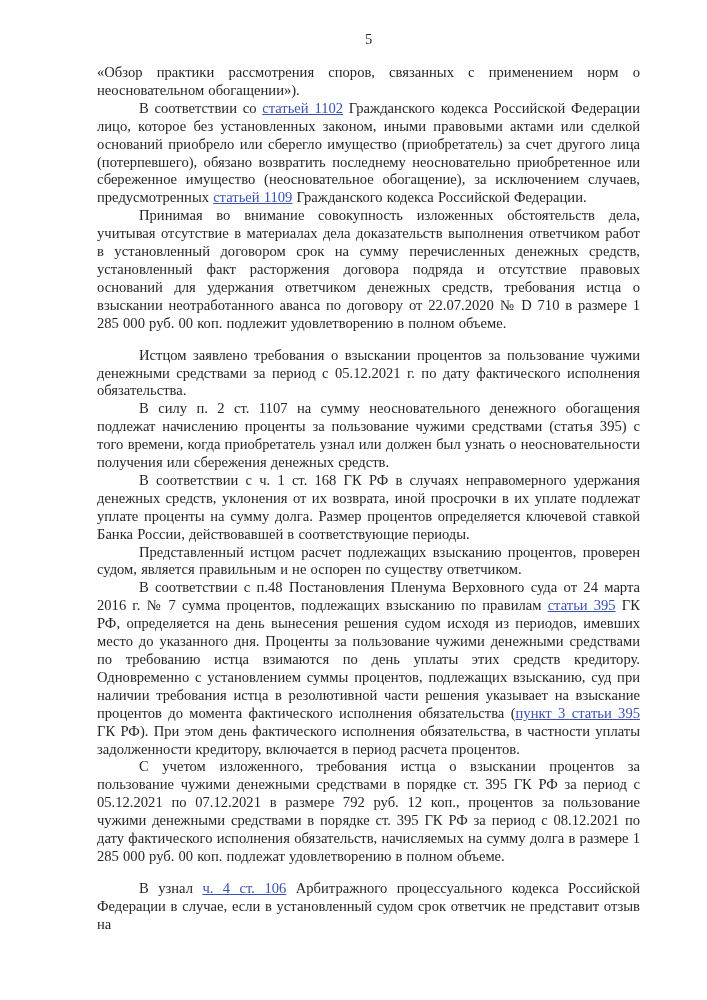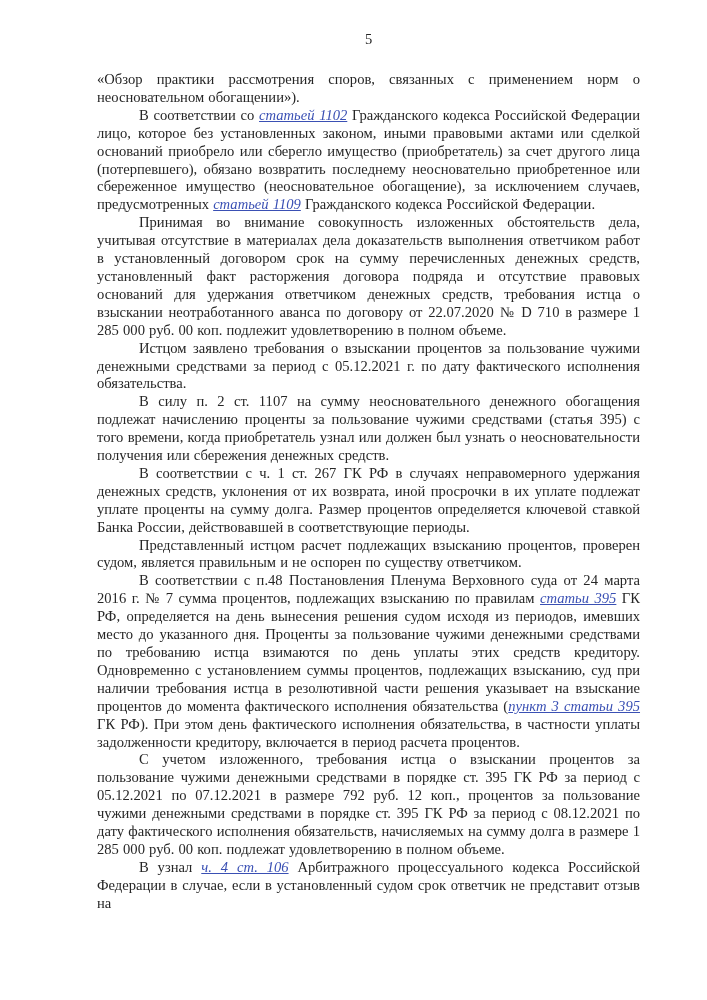--- a/index.html
+++ b/index.html
@@ -34,40 +34,39 @@
     font-size: 14.6px;
     line-height: 17.9px;
     text-align: justify;
   }
   p.para {
     margin: 0;
     padding: 0;
     text-indent: 42px;
     word-spacing: 0.5px;
   }
-  p.para.no-indent { text-indent: 0; margin-top: 7px; }
-  p.para.space-before { }
+  p.para.no-indent { text-indent: 0; }
+  p.para.space-before { margin-top: 14px; }
   p.para.justify-last { text-align-last: justify; }
   a.doc-link {
     color: var(--link-color, #3a50b4);
     text-decoration: underline;
     cursor: pointer;
-    font-style: italic;
   }
 </style>
 </head>
 <body>
 
 <div class="page" style="background: rgb(255, 255, 255); color: rgb(38, 38, 38);">
   <div class="page-number">5</div>
   <div class="doc-body">
       <p class="para no-indent"><span>«Обзор практики рассмотрения споров, связанных с применением норм о неосновательном обогащении»).</span></p>
       <p class="para"><span>В соответствии со </span><a href="#" class="doc-link">статьей 1102</a><span> Гражданского кодекса Российской Федерации лицо, которое без установленных законом, иными правовыми актами или сделкой оснований приобрело или сберегло имущество (приобретатель) за счет другого лица (потерпевшего), обязано возвратить последнему неосновательно приобретенное или сбереженное имущество (неосновательное обогащение), за исключением случаев, предусмотренных </span><a href="#" class="doc-link">статьей 1109</a><span> Гражданского кодекса Российской Федерации.</span></p>
       <p class="para"><span>Принимая во внимание совокупность изложенных обстоятельств дела, учитывая отсутствие в материалах дела доказательств выполнения ответчиком работ в установленный договором срок на сумму перечисленных денежных средств, установленный факт расторжения договора подряда и отсутствие правовых оснований для удержания ответчиком денежных средств, требования истца о взыскании неотработанного аванса по договору от 22.07.2020 № D 710 в размере 1 285 000 руб. 00 коп. подлежит удовлетворению в полном объеме.</span></p>
       <p class="para space-before"><span>Истцом заявлено требования о взыскании процентов за пользование чужими денежными средствами за период с 05.12.2021 г. по дату фактического исполнения обязательства.</span></p>
       <p class="para"><span>В силу п. 2 ст. 1107 на сумму неосновательного денежного обогащения подлежат начислению проценты за пользование чужими средствами (статья 395) с того времени, когда приобретатель узнал или должен был узнать о неосновательности получения или сбережения денежных средств.</span></p>
-      <p class="para"><span>В соответствии с ч. 1 ст. 267 ГК РФ в случаях неправомерного удержания денежных средств, уклонения от их возврата, иной просрочки в их уплате подлежат уплате проценты на сумму долга. Размер процентов определяется ключевой ставкой Банка России, действовавшей в соответствующие периоды.</span></p>
+      <p class="para"><span>В соответствии с ч. 1 ст. 168 ГК РФ в случаях неправомерного удержания денежных средств, уклонения от их возврата, иной просрочки в их уплате подлежат уплате проценты на сумму долга. Размер процентов определяется ключевой ставкой Банка России, действовавшей в соответствующие периоды.</span></p>
       <p class="para"><span>Представленный истцом расчет подлежащих взысканию процентов, проверен судом, является правильным и не оспорен по существу ответчиком.</span></p>
       <p class="para"><span>В соответствии с п.48 Постановления Пленума Верховного суда от 24 марта 2016 г. № 7 сумма процентов, подлежащих взысканию по правилам </span><a href="#" class="doc-link">статьи 395</a><span> ГК РФ, определяется на день вынесения решения судом исходя из периодов, имевших место до указанного дня. Проценты за пользование чужими денежными средствами по требованию истца взимаются по день уплаты этих средств кредитору. Одновременно с установлением суммы процентов, подлежащих взысканию, суд при наличии требования истца в резолютивной части решения указывает на взыскание процентов до момента фактического исполнения обязательства (</span><a href="#" class="doc-link">пункт 3 статьи 395</a><span> ГК РФ). При этом день фактического исполнения обязательства, в частности уплаты задолженности кредитору, включается в период расчета процентов.</span></p>
       <p class="para"><span>С учетом изложенного, требования истца о взыскании процентов за пользование чужими денежными средствами в порядке ст. 395 ГК РФ за период с 05.12.2021 по 07.12.2021 в размере 792 руб. 12 коп., процентов за пользование чужими денежными средствами в порядке ст. 395 ГК РФ за период с 08.12.2021 по дату фактического исполнения обязательств, начисляемых на сумму долга в размере 1 285 000 руб. 00 коп. подлежат удовлетворению в полном объеме.</span></p>
       <p class="para space-before justify-last"><span>В узнал </span><a href="#" class="doc-link">ч. 4 ст. 106</a><span> Арбитражного процессуального кодекса Российской Федерации в случае, если в установленный судом срок ответчик не представит отзыв на</span></p>
     </div>
 </div>
 
 </body></html>

